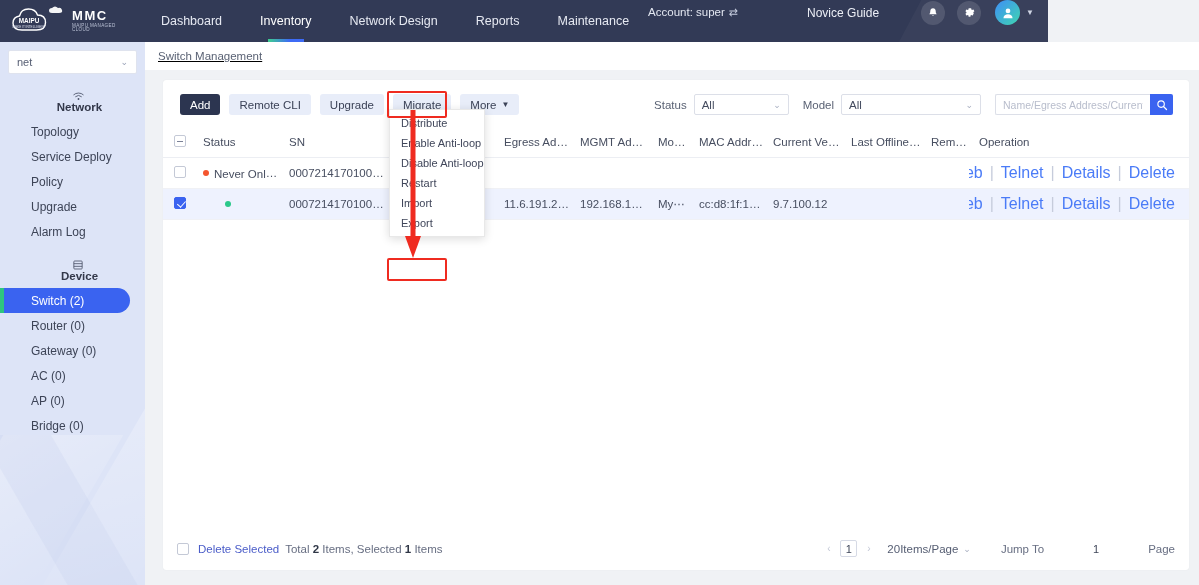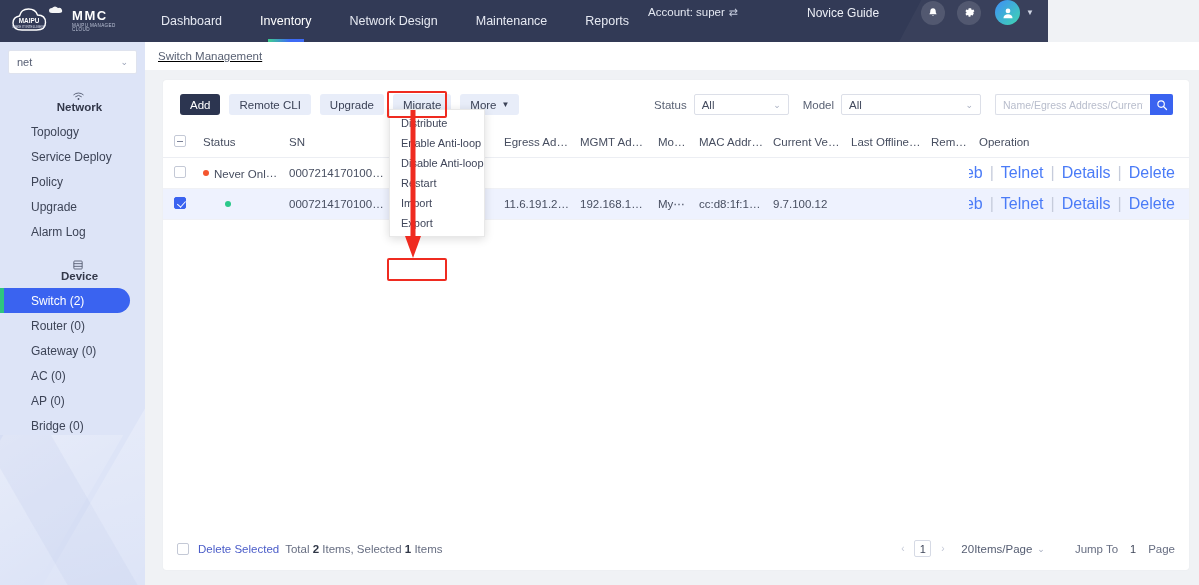--- a/index.html
+++ b/index.html
@@ -218,21 +218,21 @@
   .del-sel { color: #4a5cc8; margin: 0 6px 0 9px; cursor: pointer; }
   .foot-b { color: #2f3646; font-weight: bold; }
   .pager { margin-left: auto; display: flex; align-items: center; font-size: 11.5px; color: #676e82; }
   .pg-arrow { width: 17px; height: 17px; display: flex; align-items: center; justify-content: center;
               color: #c3c8d6; font-size: 10px; cursor: pointer; }
   .pg-num { width: 17px; height: 17px; border: 1px solid #d6dae5; border-radius: 2px;
             display: flex; align-items: center; justify-content: center; color: #3f4659;
             font-size: 11px; margin: 0 3px; cursor: pointer; }
   .pg-size { display: flex; align-items: center; margin-left: 10px; color: #555d72; cursor: pointer; }
   .pg-size .chev { margin-left: 5px; color: #a7aec0; font-size: 9px; }
-  .jump { margin-left: 30px; display: flex; align-items: center; color: #676e82; }
+  .jump { margin-left: 30px; display: flex; align-items: center; color: #676e82; gap: 37px; }
   .jump-input { width: 20px; height: 17px; border: none; text-align: center;
                 font-size: 11px; color: #3f4659; margin: 0 5px; outline: none;
                 background: transparent; font-family: "Liberation Sans", sans-serif; }
 </style>
 </head>
 <body>
 
 <div class="topbar">
   <div class="topbar-deco"></div>
 
@@ -248,22 +248,22 @@
     <div class="brand-text">
       <div class="brand-mmc">MMC</div>
       <div class="brand-sub">MAIPU MANAGED CLOUD</div>
     </div>
   </div>
 
   <div class="mainnav">
     <div class="navitem">Dashboard</div>
     <div class="navitem active">Inventory</div>
     <div class="navitem">Network Design</div>
+    <div class="navitem">Reports</div>
     <div class="navitem">Maintenance</div>
-    <div class="navitem">Reports</div>
   </div>
 
   <div class="topright">
     <div class="account">
       <span>Account: super</span><span class="swap">⇄</span>
     </div>
     <div class="novice">Novice Guide</div>
     <div class="iconbtn">
       <svg width="12" height="12" viewBox="0 0 16 16">
           <path d="M8 1.6c-2.2 0-3.6 1.6-3.6 3.7 0 3-1 3.6-1.3 4.2h9.8c-.3-.6-1.3-1.2-1.3-4.2 0-2.1-1.4-3.7-3.6-3.7z" fill="#ffffff"></path>

